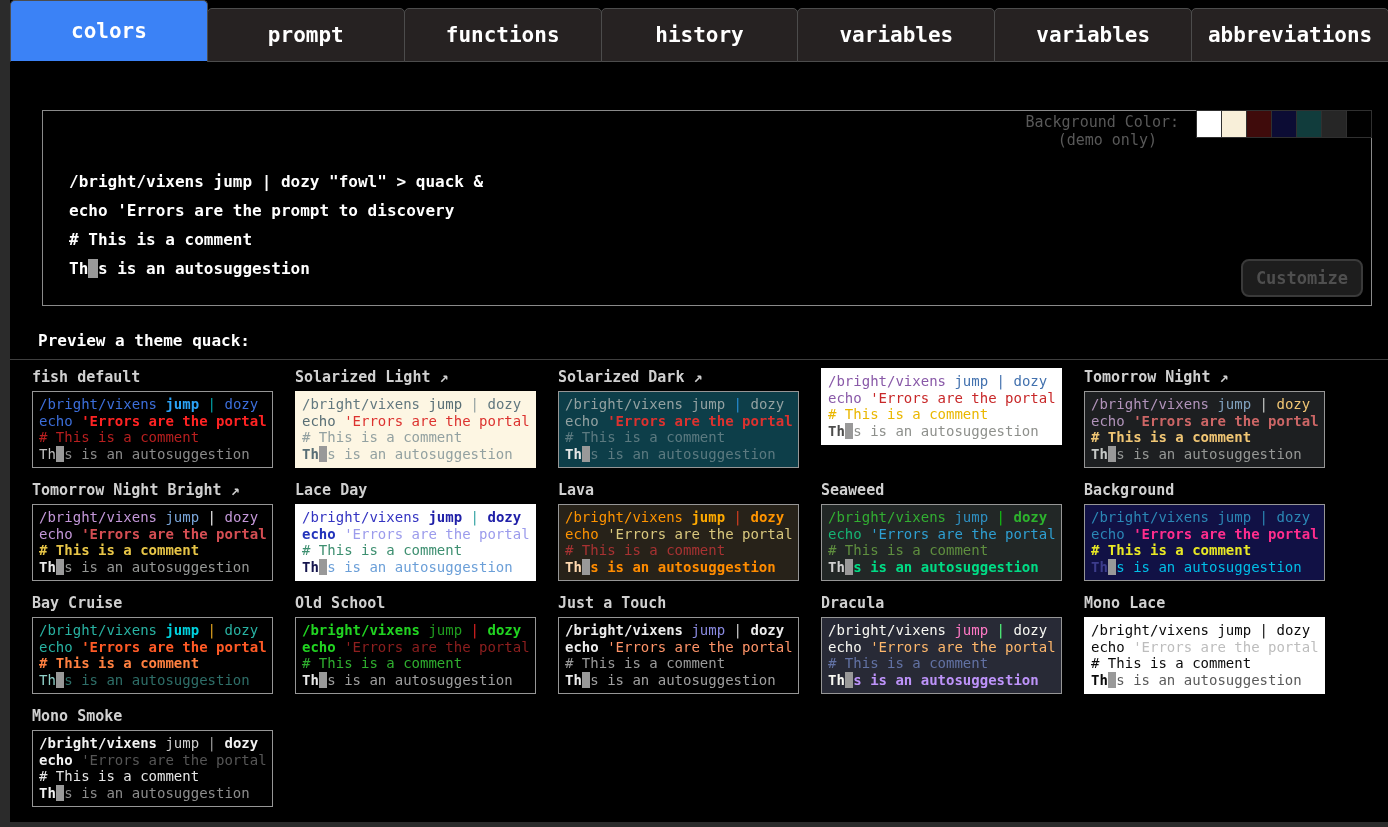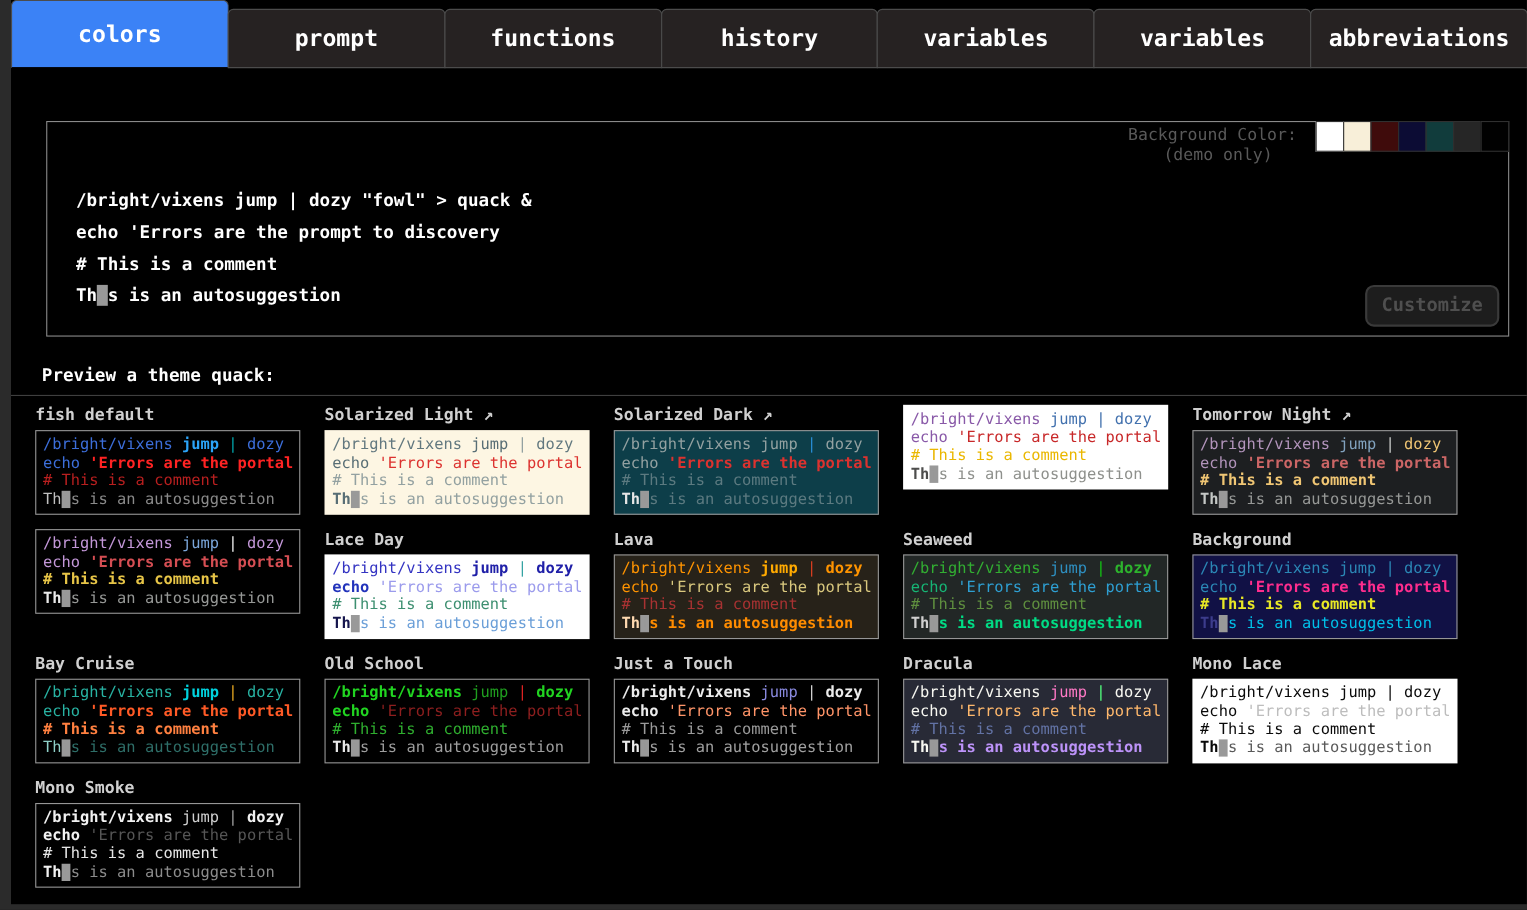--- a/index.html
+++ b/index.html
@@ -152,20 +152,23 @@
     </div>
     <div class="card" style="background: rgb(29, 31, 33); border-color: rgb(150, 150, 150);">
           <div class="ln"><span style="color: rgb(178, 148, 187);">/bright/vixens </span><span style="color: rgb(129, 162, 190);">jump</span><span style="color: rgb(197, 200, 198);"> | </span><span style="color: rgb(240, 198, 116);">dozy</span><span style="color: rgb(204, 102, 102);"> "fowl" &gt; quack &amp;</span></div>
           <div class="ln"><span style="color: rgb(178, 148, 187);">echo </span><span style="color: rgb(204, 102, 102); font-weight: bold;">'Errors are the portals to discovery</span></div>
           <div class="ln"><span style="color: rgb(240, 198, 116); font-weight: bold;"># This is a comment</span></div>
           <div class="ln"><span style="color: rgb(197, 200, 198); font-weight: bold;">Th</span><span class="cursor">i</span><span style="color: rgb(150, 152, 150);">s is an autosuggestion</span></div>
         </div>
   </div>
 
   <div class="theme">
+    <div class="theme-name">
+      <span class="nm">Tomorrow Night Bright</span><span class="ext"> ↗</span>
+    </div>
     <div class="card" style="background: rgb(0, 0, 0); border-color: rgb(150, 150, 150);">
           <div class="ln"><span style="color: rgb(195, 151, 216);">/bright/vixens </span><span style="color: rgb(122, 166, 218);">jump</span><span style="color: rgb(234, 234, 234);"> | </span><span style="color: rgb(195, 151, 216);">dozy</span><span style="color: rgb(224, 224, 224);"> "fowl" &gt; quack &amp;</span></div>
           <div class="ln"><span style="color: rgb(195, 151, 216);">echo </span><span style="color: rgb(213, 78, 83); font-weight: bold;">'Errors are the portals to discovery</span></div>
           <div class="ln"><span style="color: rgb(231, 197, 71); font-weight: bold;"># This is a comment</span></div>
           <div class="ln"><span style="color: rgb(234, 234, 234); font-weight: bold;">Th</span><span class="cursor">i</span><span style="color: rgb(150, 152, 150);">s is an autosuggestion</span></div>
         </div>
   </div>
 
   <div class="theme">
     <div class="theme-name">

